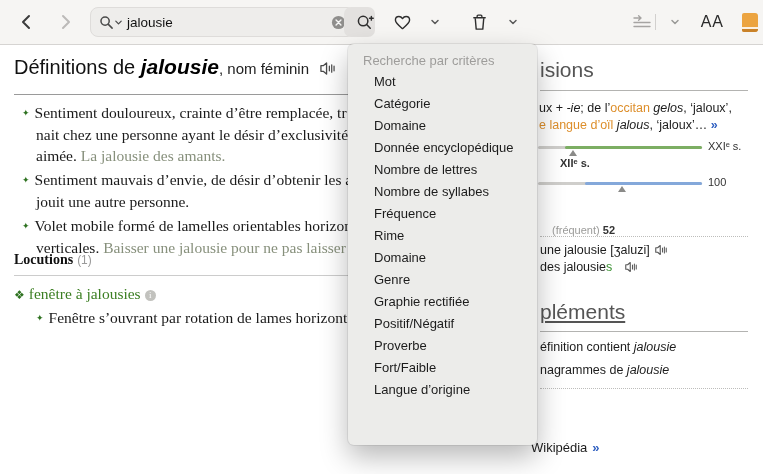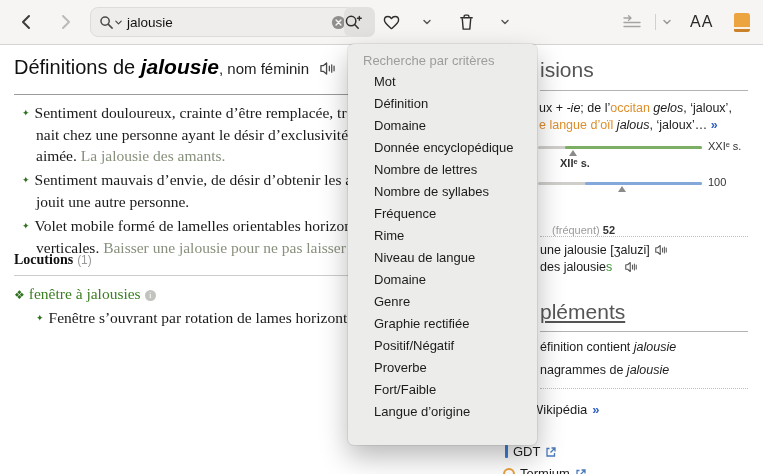--- a/index.html
+++ b/index.html
@@ -8,21 +8,21 @@
   .abs{position:absolute;}
   svg{display:block;}
 
   
   #toolbar{position:absolute;left:0;top:0;width:763px;height:44px;background:#f6f5f3;
            border-bottom:1px solid #d6d4d2;}
   .nav-chevron{position:absolute;top:13px;width:18px;height:18px;}
   #search-field{position:absolute;left:90px;top:7px;width:247px;height:28px;background:#eeedeb;
                 border:1px solid #dedcda;border-radius:8px;display:flex;align-items:center;padding:0 8px;}
   #search-text{font-size:13.5px;color:#111;margin-left:4px;flex:1;}
-  .tb-btn{position:absolute;top:7px;height:30px;display:flex;align-items:center;justify-content:flex-start;border-radius:7px;}
+  .tb-btn{position:absolute;top:7px;height:30px;display:flex;align-items:center;justify-content:flex-end;border-radius:7px;}
   .tb-btn.active{background:#e3e1df;}
   .chev-small{width:14px;height:14px;}
   #aa-label{font-size:16px;color:#2a2a2a;letter-spacing:1px;}
   #book-icon{width:16px;height:19px;background:#eca440;border-radius:2px 3px 3px 2px;position:relative;}
   #book-icon:before{content:"";position:absolute;left:0;bottom:3px;width:100%;height:2px;background:#fff;opacity:.85;}
   #book-icon:after{content:"";position:absolute;left:0;bottom:0;width:100%;height:3px;background:#c9822a;border-radius:0 0 3px 2px;}
   .tb-divider{position:absolute;top:14px;width:1px;height:16px;background:#d2d0ce;}
 
   
   #dropdown{position:absolute;left:348px;top:44px;width:189px;height:401px;background:#ececea;
@@ -64,21 +64,21 @@
   .blue{color:#3f66bd;}
   .bar{height:3px;background:#cfcecb;border-radius:2px;position:absolute;}
   .bar .seg{position:absolute;top:0;height:3px;border-radius:2px;}
   .tl-label{font-size:11px;color:#333;white-space:nowrap;}
   .tl-marker{width:0;height:0;border-left:4px solid transparent;border-right:4px solid transparent;
              border-bottom:6px solid #8b8b89;}
   .gray-label{color:#9b9b99;}
   .pron{font-size:12.5px;color:#1c1c1c;white-space:nowrap;display:flex;align-items:center;gap:4px;}
   .green-s{color:#3a9132;}
   .comp-item{font-size:12.5px;color:#1c1c1c;white-space:nowrap;}
-  .link-row{font-size:13px;color:#1c1c1c;white-space:nowrap;display:flex;align-items:center;gap:5px;}
+  .link-row{font-size:13px;color:#1c1c1c;white-space:nowrap;display:flex;align-items:center;gap:5px;margin-top:38px;}
   .guillemet{color:#2f5fc0;font-weight:bold;}
   #gdt-glyph{width:3px;height:13px;background:#3d7fd6;border-radius:1px;}
   #termium-glyph{width:12px;height:12px;border:2px solid #e8a13c;border-radius:50%;box-sizing:border-box;}
 </style>
 </head>
 <body>
 
 <div id="toolbar">
   <div class="nav-chevron" style="left:18px;">
     <svg width="18" height="18" viewBox="0 0 18 18">
@@ -301,28 +301,27 @@
     <svg width="12" height="12" viewBox="0 0 12 12">
         <path d="M4.5 2.5H2v7.5h7.5V7" fill="none" stroke="#4a7abc" stroke-width="1.3"></path>
         <path d="M6.5 2h3.5v3.5M10 2L5.5 6.5" fill="none" stroke="#4a7abc" stroke-width="1.3"></path>
       </svg>
   </span>
 </div>
 
 <div id="dropdown">
   <div class="dd-header">Recherche par critères</div>
   <div class="dd-item">Mot</div>
-  <div class="dd-item">Définition</div>
+  <div class="dd-item">Catégorie</div>
   <div class="dd-item">Domaine</div>
   <div class="dd-item">Donnée encyclopédique</div>
   <div class="dd-item">Nombre de lettres</div>
   <div class="dd-item">Nombre de syllabes</div>
   <div class="dd-item">Fréquence</div>
   <div class="dd-item">Rime</div>
-  <div class="dd-item">Niveau de langue</div>
   <div class="dd-item">Domaine</div>
   <div class="dd-item">Genre</div>
   <div class="dd-item">Graphie rectifiée</div>
   <div class="dd-item">Positif/Négatif</div>
   <div class="dd-item">Proverbe</div>
   <div class="dd-item">Fort/Faible</div>
   <div class="dd-item">Langue d’origine</div>
 </div>
 
 </body></html>

